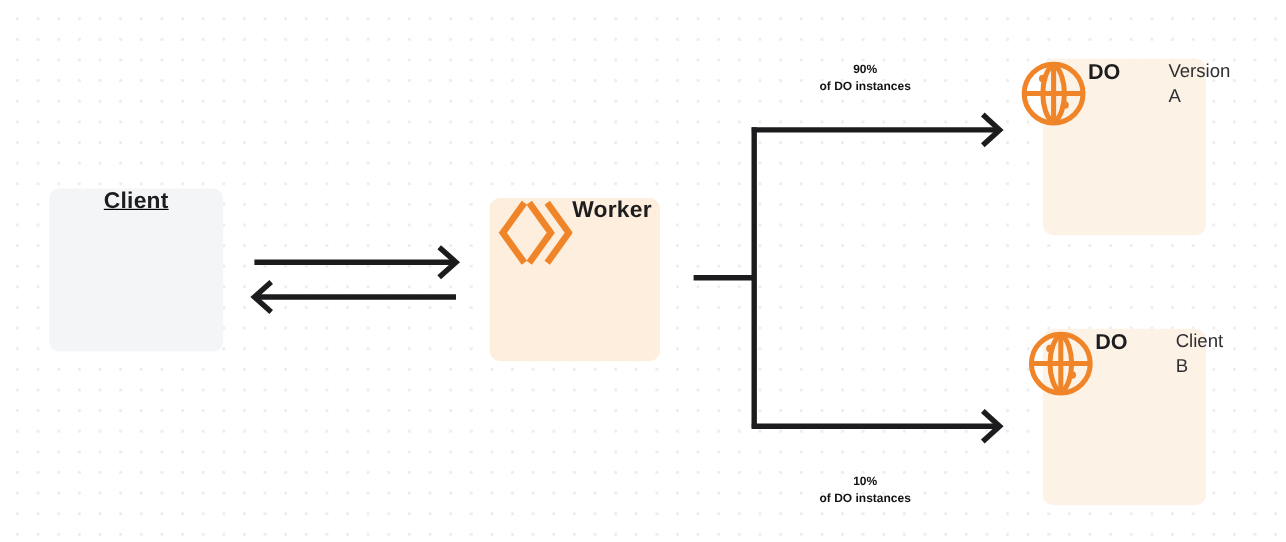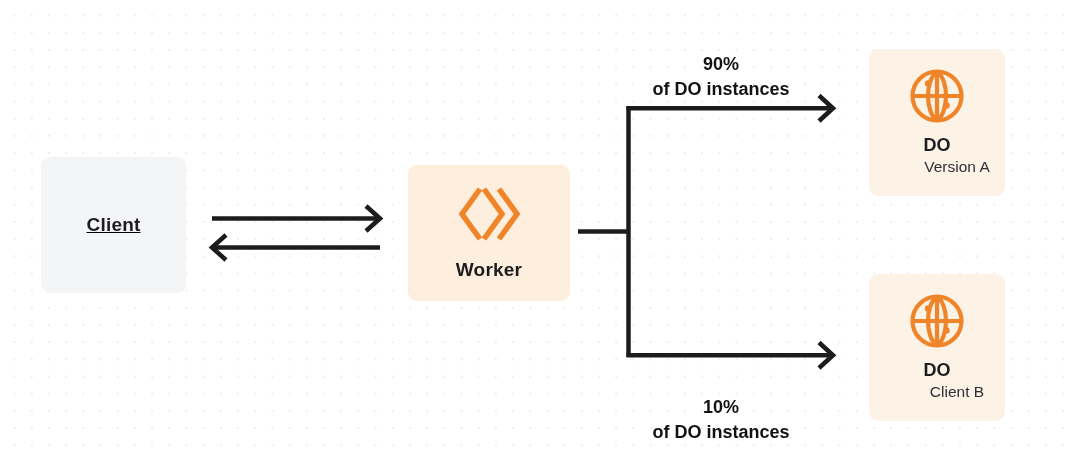--- a/index.html
+++ b/index.html
@@ -16,36 +16,35 @@
     background-size: 17.2px 17.2px;
     background-position: 6px 7px;
     overflow: hidden;
     font-family: "Liberation Sans", sans-serif;
   }
   .node {
     position: absolute;
     box-sizing: border-box;
     border-radius: 9px;
     display: flex;
-    flex-direction: column;
-    align-items: center;
+    flex-direction: row;
     justify-content: center;
   }
   .node-client {
     left: 41px;
     top: 157px;
     width: 145px;
     height: 136px;
     background: #f4f5f7;
     text-decoration: underline;
   }
   .node-worker {
     left: 408px;
     top: 165px;
-    width: 162px;
+    width: 142px;
     height: 136px;
     background: #fdeedd;
   }
   .node-do-a {
     left: 869px;
     top: 49px;
     width: 136px;
     height: 147px;
     background: #fdf2e6;
   }
@@ -88,21 +87,21 @@
     position: absolute;
     left: 0;
     top: 0;
     width: 1072px;
     height: 452px;
     pointer-events: none;
   }
   .edge-label {
     position: absolute;
     text-align: center;
-    font-size: 18px;
+    font-size: 10px;
     font-weight: bold;
     color: #131316;
     line-height: 1.38;
     white-space: nowrap;
   }
   .label-top {
     left: 619px;
     top: 52px;
     width: 204px;
   }

